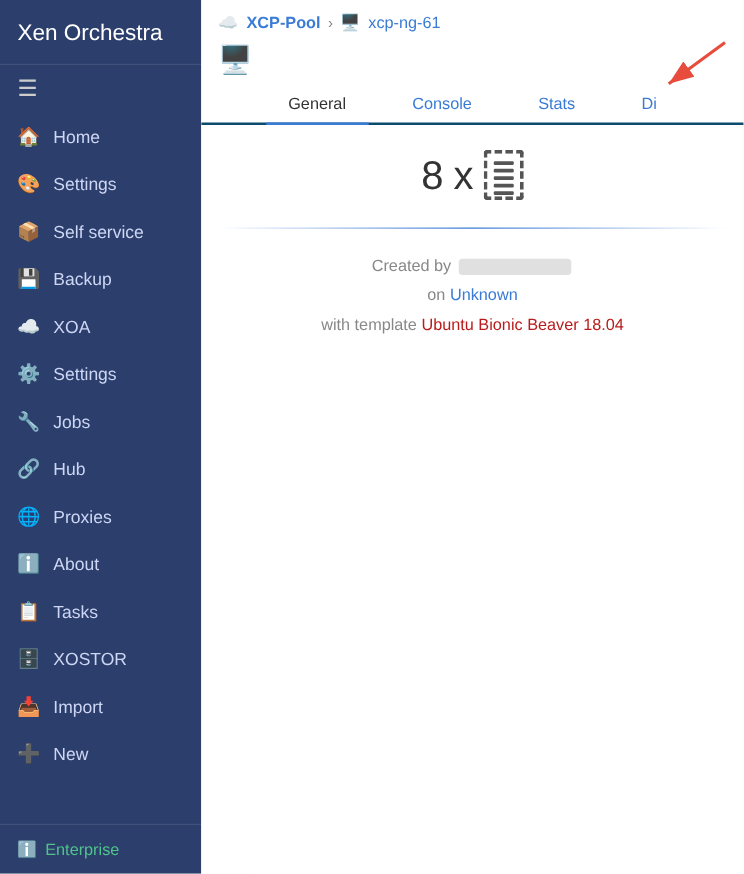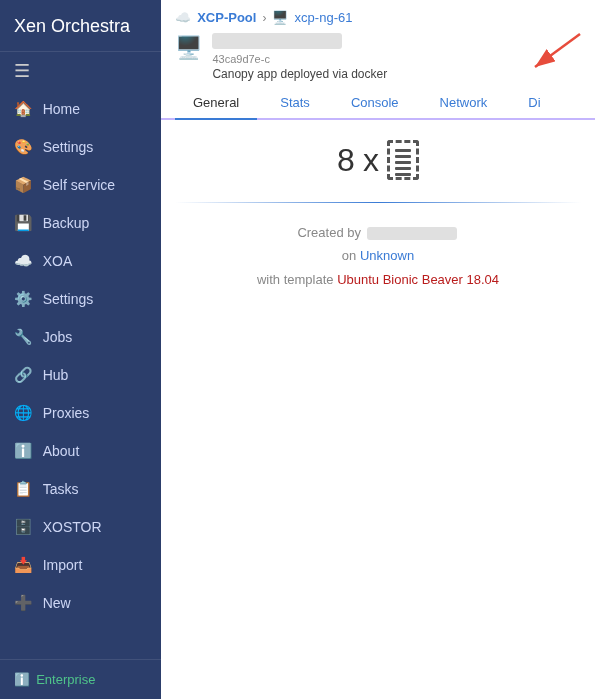--- a/index.html
+++ b/index.html
@@ -100,23 +100,24 @@
     .arrow-indicator {
       position: absolute;
       right: 10px;
       top: 0;
     }
     .arrow-indicator svg { width: 80px; height: 50px; }
 
     
     .tabs {
       display: flex;
-      border-bottom: 2px solid #c4b5fd;
+      border-bottom: 2px solid #0c4a6e;
       padding: 0 14px;
-      gap: 5px;
+      gap: 17px;
+      justify-content: center;
     }
     .tab {
       padding: 8px 18px;
       font-size: 13px;
       cursor: pointer;
       color: #3a7bd5;
       border-bottom: 2px solid transparent;
       margin-bottom: -2px;
     }
     .tab.active {
@@ -274,42 +275,36 @@
   <div class="breadcrumb-bar">
     <span style="color:#3a7bd5;">☁️</span>
     <span style="color:#3a7bd5; cursor:pointer;font-weight:bold;">XCP-Pool</span>
     <span class="breadcrumb-sep">›</span>
     <span style="color:#3a7bd5;">🖥️</span>
     <span style="color:#3a7bd5; cursor:pointer;">xcp-ng-61</span>
   </div>
 
   <div class="vm-header">
     <span class="vm-icon">🖥️</span>
-    <div class="vm-info">
-      <div class="vm-name-bar"></div>
-      <div class="vm-id">43ca9d7e-c</div>
-      <div class="vm-desc">Canopy app deployed via docker</div>
-    </div>
     <div class="arrow-indicator">
       <svg viewBox="0 0 80 50" xmlns="http://www.w3.org/2000/svg">
         <defs>
           <marker id="arrowhead" markerWidth="8" markerHeight="6" refX="8" refY="3" orient="auto">
             <polygon points="0 0, 8 3, 0 6" fill="#e74c3c"></polygon>
           </marker>
         </defs>
         <line x1="75" y1="5" x2="30" y2="38" stroke="#e74c3c" stroke-width="2.5" marker-end="url(#arrowhead)"></line>
       </svg>
     </div>
   </div>
 
   <div class="tabs">
     <div class="tab active">General</div>
+    <div class="tab">Console</div>
     <div class="tab">Stats</div>
-    <div class="tab">Console</div>
-    <div class="tab">Network</div>
     <div class="tab">Di</div>
   </div>
 
   <div class="content">
     <div class="cpu-display">
       <span>8</span>
       <span>x</span>
       <div class="cpu-chip">
         <div class="chip-lines">
           <div class="chip-line"></div>

